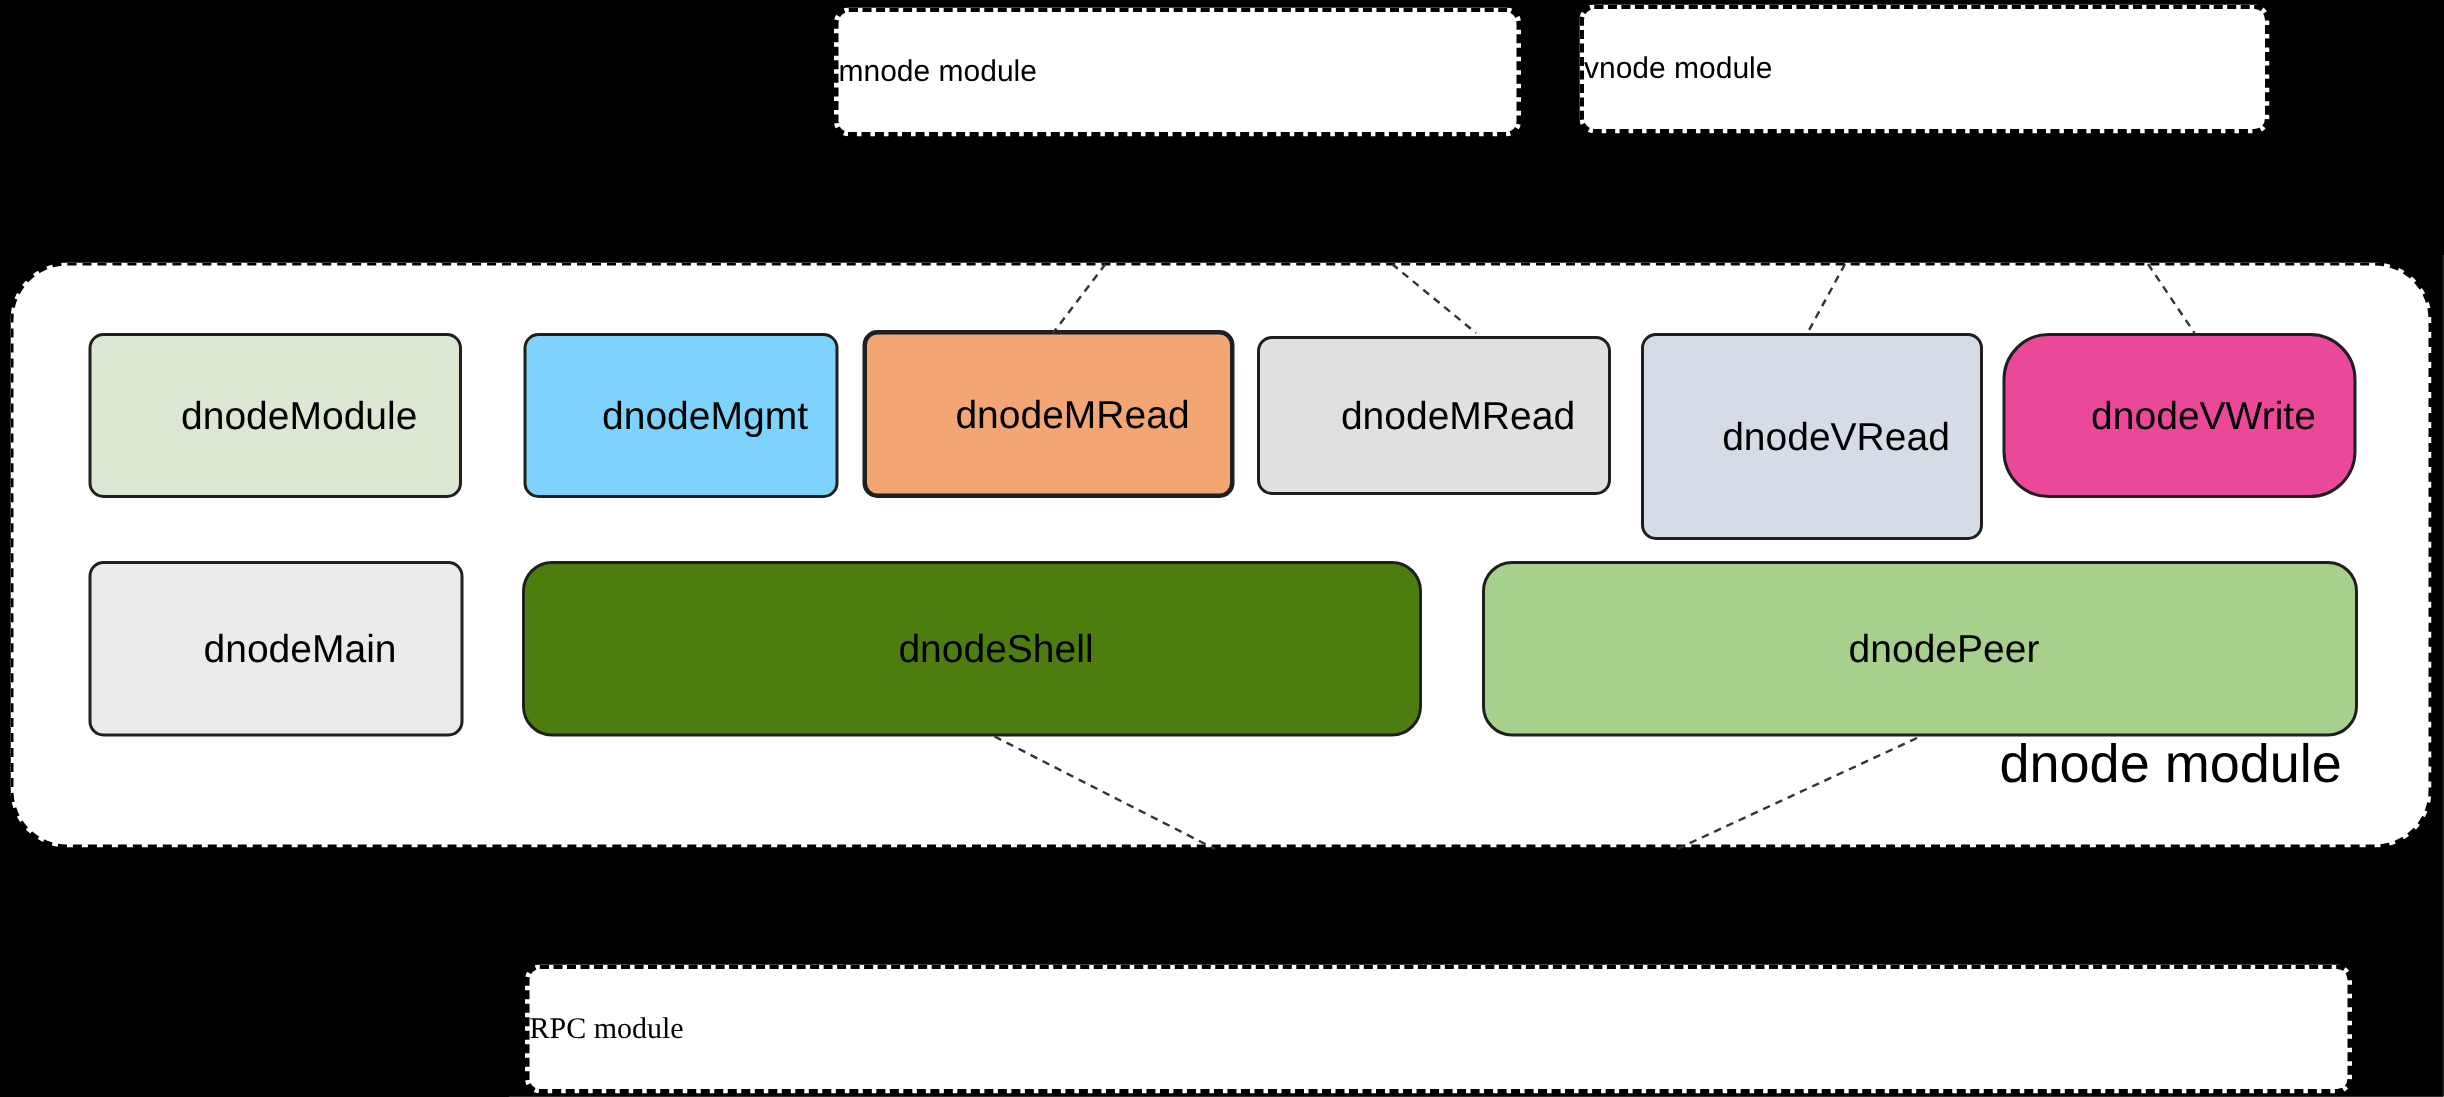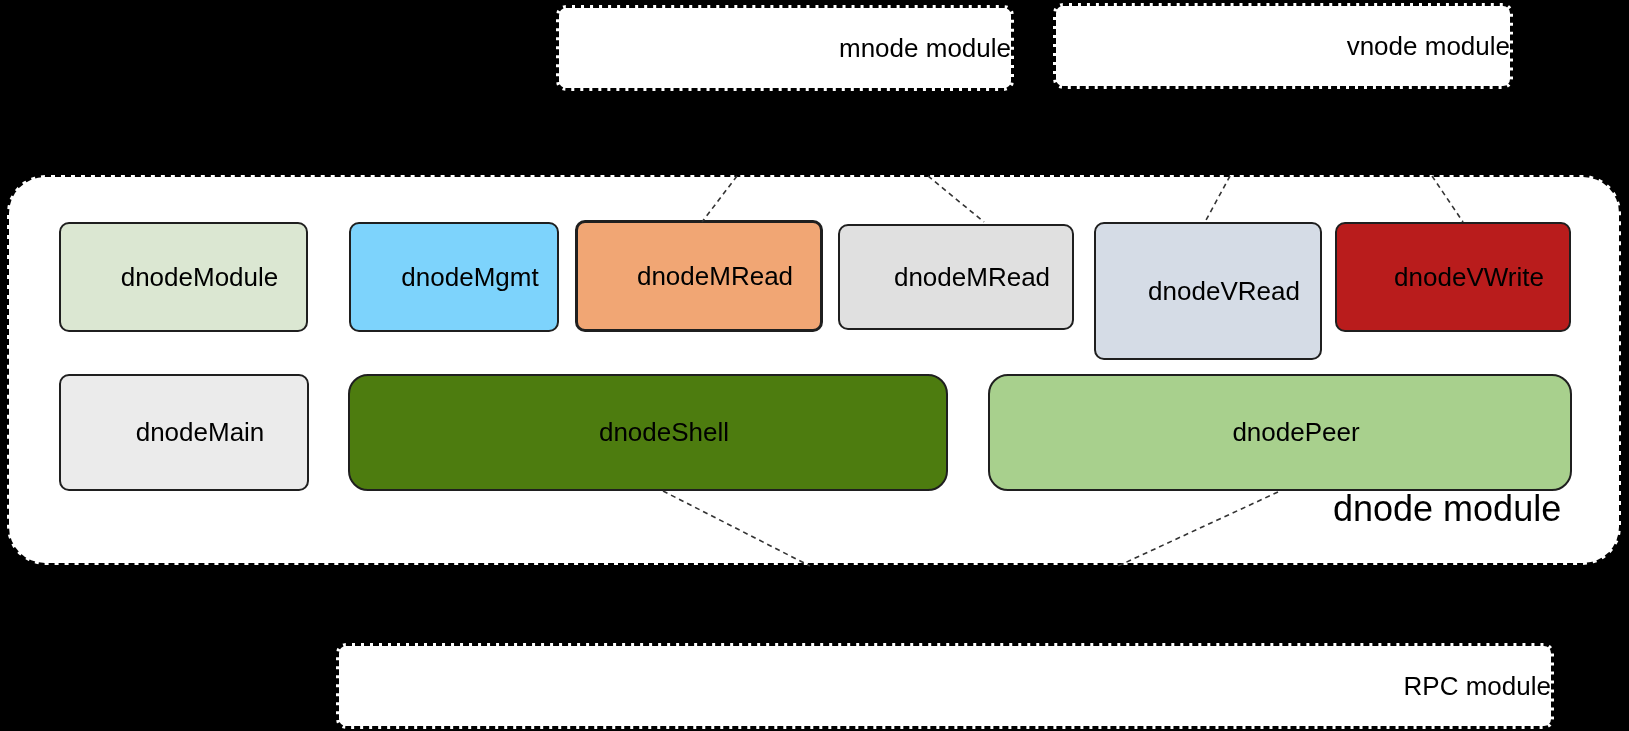--- a/index.html
+++ b/index.html
@@ -9,22 +9,22 @@
     background:#000;
     font-family:"Liberation Sans", sans-serif;
     color:#000;
     overflow:hidden;
   }
   .module-box{
     position:absolute;
     background:#fff;
     border:3px dashed #000;
     border-radius:10px;
-    display:flex;align-items:center;justify-content:flex-end;
-    font-size:26px;
+    display:flex;align-items:center;justify-content:flex-start;
+    font-size:20px;
     box-sizing:border-box;
   }
   .dnode-container{
     position:absolute;
     left:7px;top:175px;width:1614px;height:390px;
     background:#fff;
     border:2px dashed #000;
     border-radius:38px;
     box-sizing:border-box;
   }
@@ -73,35 +73,35 @@
   </div>
   <div class="node-box bold-border" style="left: 575px; top: 220px; width: 248px; height: 112px; background-color: rgb(241, 166, 116);">
     <span>dnodeMRead</span>
   </div>
   <div class="node-box" style="left: 838px; top: 224px; width: 236px; height: 106px; background-color: rgb(224, 224, 224);">
     <span>dnodeMRead</span>
   </div>
   <div class="node-box" style="left: 1094px; top: 222px; width: 228px; height: 138px; background-color: rgb(213, 220, 230);">
     <span>dnodeVRead</span>
   </div>
-  <div class="node-box" style="left: 1335px; top: 222px; width: 236px; height: 110px; background-color: #b91c1c;">
+  <div class="node-box" style="left: 1335px; top: 222px; width: 236px; height: 110px; background-color: #ec4899; border-radius: 31px;">
     <span>dnodeVWrite</span>
   </div>
 
   <div class="node-box" style="left: 59px; top: 374px; width: 250px; height: 117px; background-color: rgb(235, 235, 235);">
     <span>dnodeMain</span>
   </div>
   <div class="node-box big" style="left: 348px; top: 374px; width: 600px; height: 117px; background-color: #4d7c0f;">
     <span>dnodeShell</span>
   </div>
   <div class="node-box big" style="left: 988px; top: 374px; width: 584px; height: 117px; background-color: rgb(168, 208, 141);">
     <span>dnodePeer</span>
   </div>
 
-  <div class="module-box" style="left:336px;top:643px;width:1218px;height:86px;">
+  <div class="module-box" style="left:350px;top:643px;width:1218px;height:86px;font-family:Liberation Serif, serif;">
     <span>RPC module</span>
   </div>
 
   <svg id="connector-overlay" viewBox="0 0 1629 731" xmlns="http://www.w3.org/2000/svg">
     <g stroke="#333333" stroke-width="1.6" stroke-dasharray="5 4" fill="none">
       <line x1="737" y1="176" x2="702" y2="222"></line>
       <line x1="928" y1="176" x2="984" y2="222"></line>
       <line x1="1230" y1="176" x2="1205" y2="222"></line>
       <line x1="1432" y1="176" x2="1463" y2="222"></line>
       <line x1="663" y1="491" x2="810" y2="566"></line>

